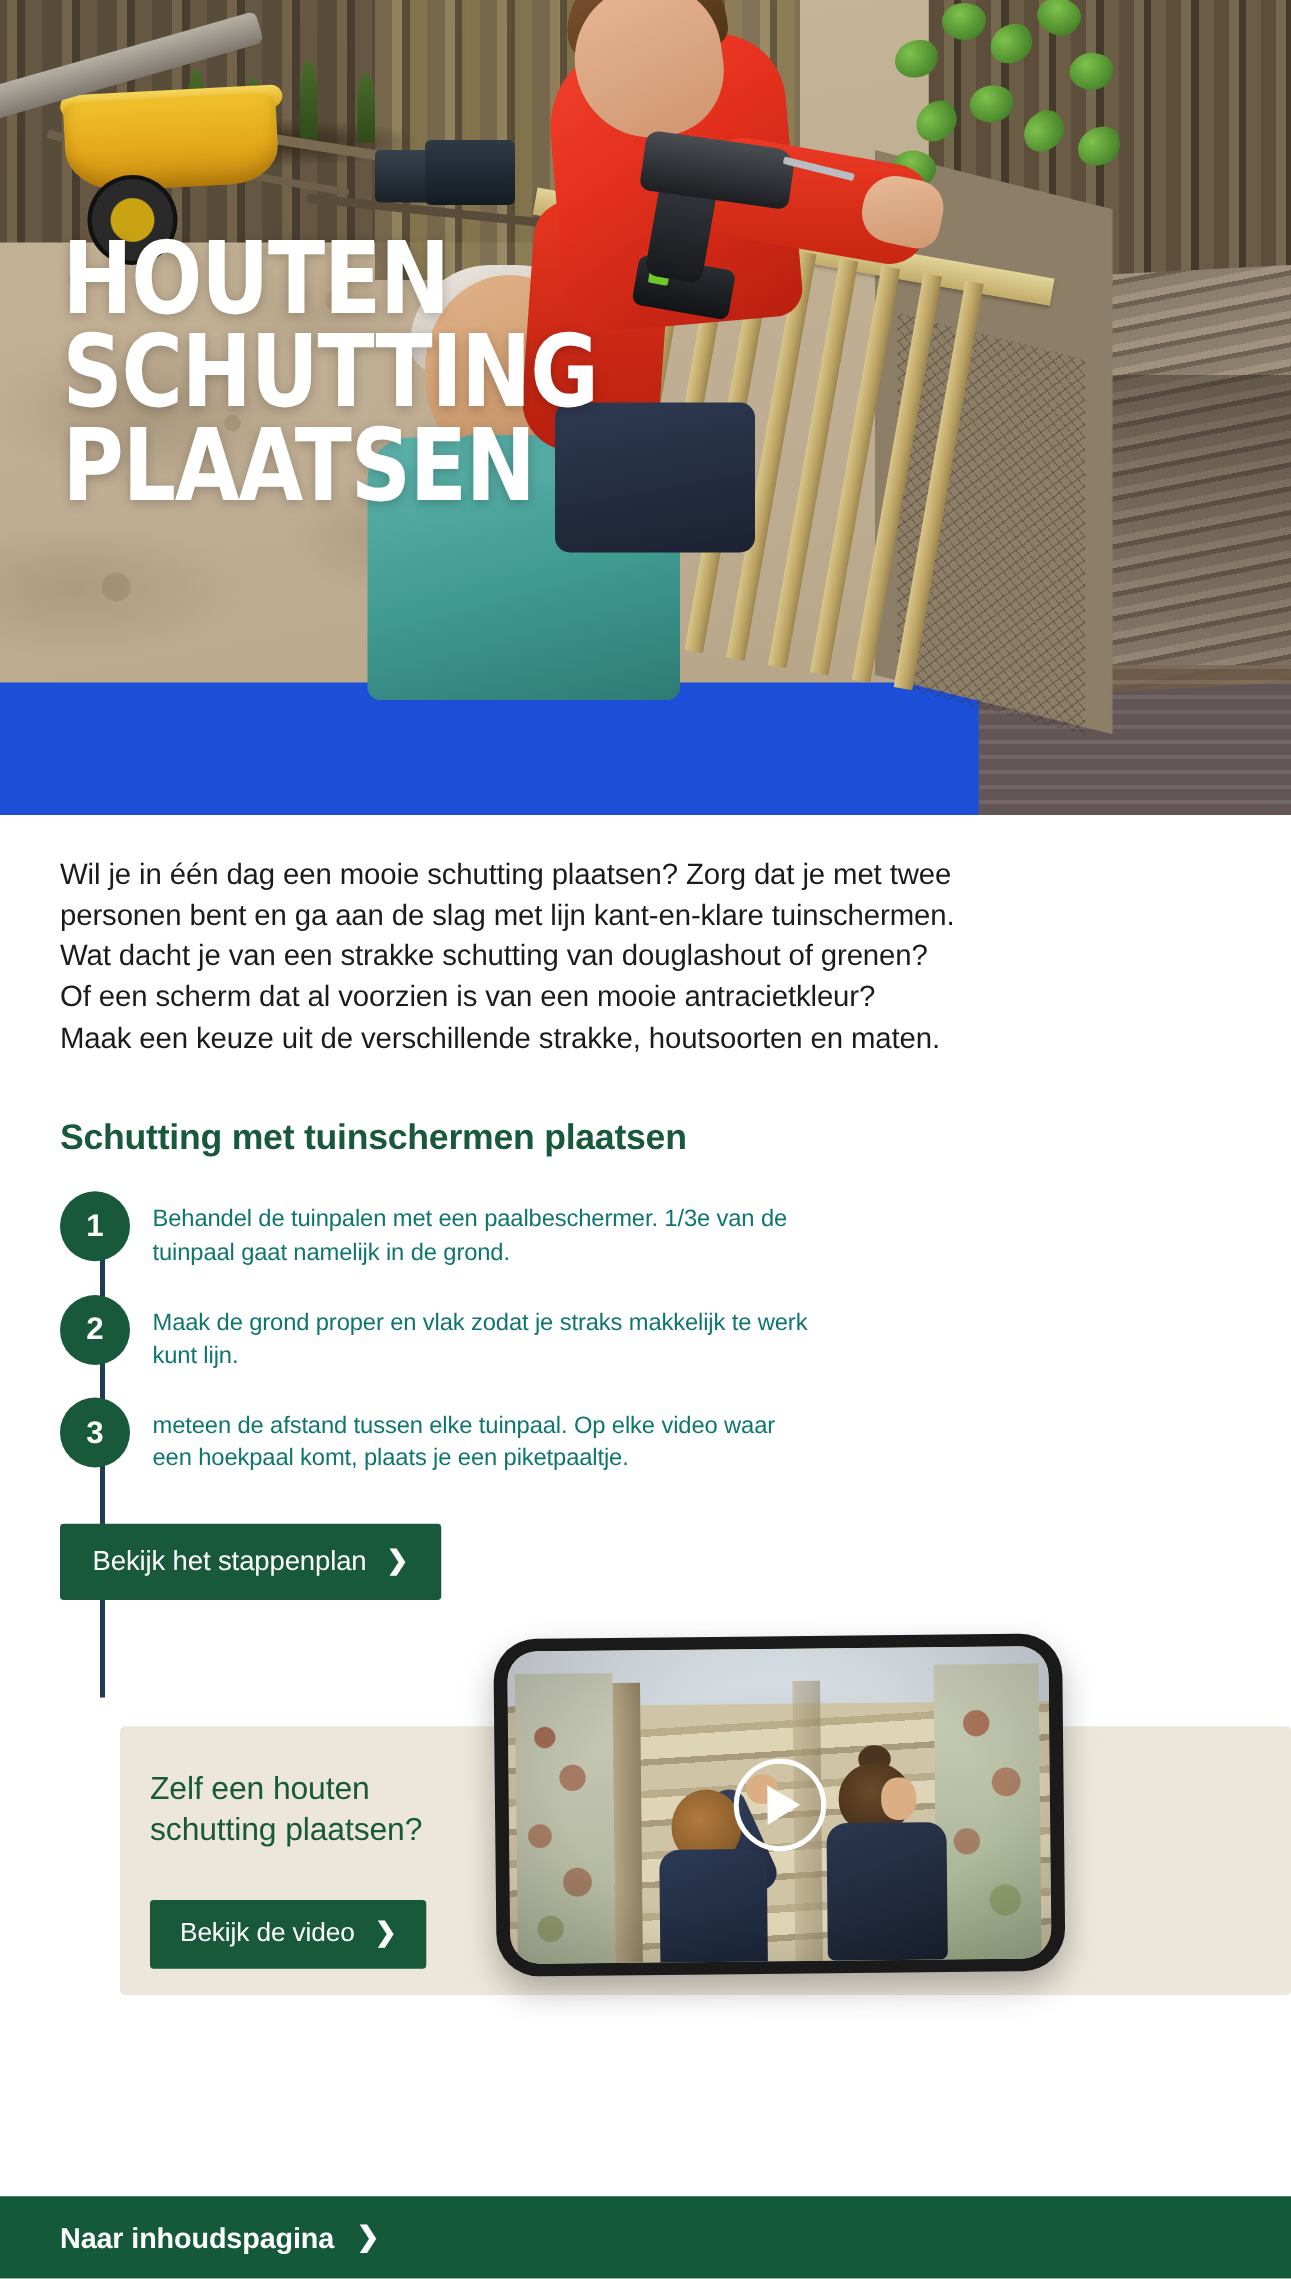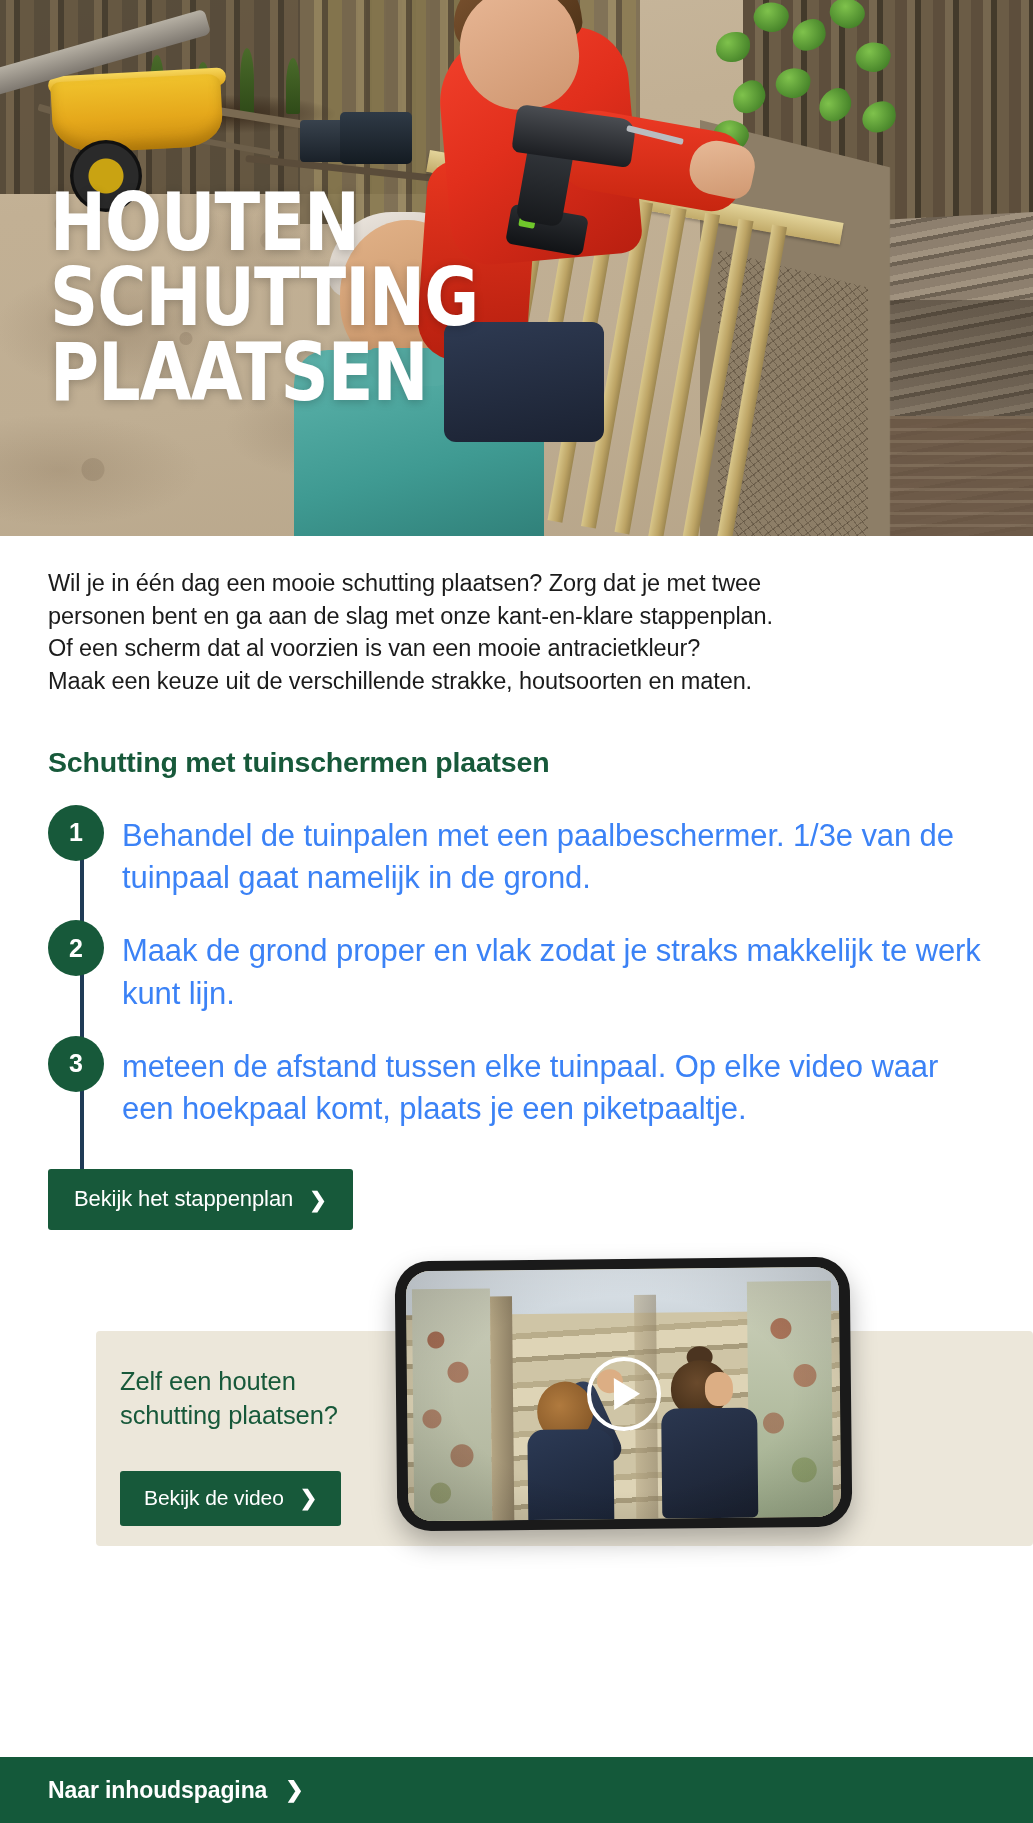--- a/index.html
+++ b/index.html
@@ -17,21 +17,21 @@
     width: 1033px;
     height: 1823px;
     background: #ffffff;
     overflow: hidden;
   }
 
   
   .hero {
     position: relative;
     width: 1033px;
-    height: 536px;
+    height: 652px;
     overflow: hidden;
     background: #1d4ed8;
   }
   .hero-photo { position: absolute; inset: 0; overflow: hidden; }
 
   
   .sand {
     position: absolute; left: 0; top: 0; width: 1033px; height: 546px;
     background:
       radial-gradient(ellipse 180px 90px at 120px 330px, rgba(120,100,78,.30), transparent 70%),
@@ -358,23 +358,23 @@
     color: #ffffff;
     font-size: 25px;
     font-weight: 700;
     display: flex; align-items: center; justify-content: center;
     margin-right: 18px;
     margin-top: -2px;
     position: relative;
     z-index: 2;
   }
   .step-text {
-    font-size: 31px;
+    font-size: 19px;
     line-height: 1.38;
-    color: #3b82f6;
+    color: #0f766e;
     padding-top: 8px;
     letter-spacing: -0.1px;
   }
   .step-text span { display: block; white-space: nowrap; }
 
   
   .btn {
     display: inline-flex;
     align-items: center;
     gap: 16px;
@@ -650,21 +650,22 @@
       <span>HOUTEN</span>
       <span>SCHUTTING</span>
       <span>PLAATSEN</span>
     </h1>
   </div>
 
   <div class="content">
 
     <p class="intro">
       <span>Wil je in één dag een mooie schutting plaatsen? Zorg dat je met twee</span>
-      <span>personen bent en ga aan de slag met onze kant-en-klare stappenplan.</span>
+      <span>personen bent en ga aan de slag met lijn kant-en-klare tuinschermen.</span>
+      <span>Wat dacht je van een strakke schutting van douglashout of grenen?</span>
       <span>Of een scherm dat al voorzien is van een mooie antracietkleur?</span>
       <span>Maak een keuze uit de verschillende strakke, houtsoorten en maten.</span>
     </p>
 
     <h2 class="section-title">Schutting met tuinschermen plaatsen</h2>
 
     <div class="steps">
       <div class="step-line"></div>
 
       <div class="step">

